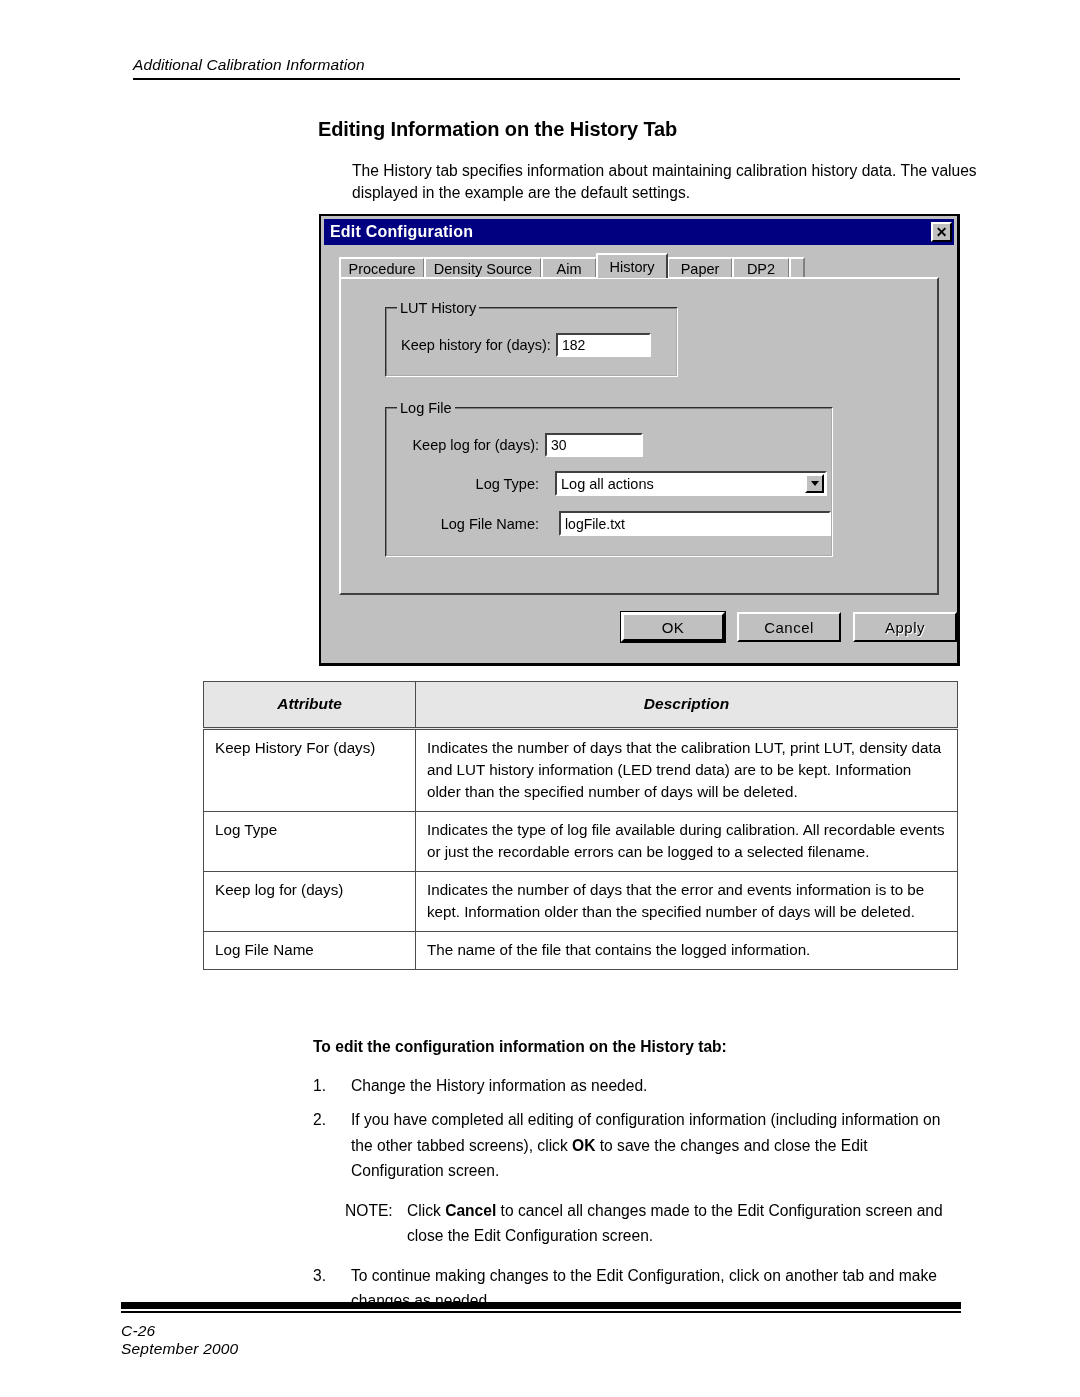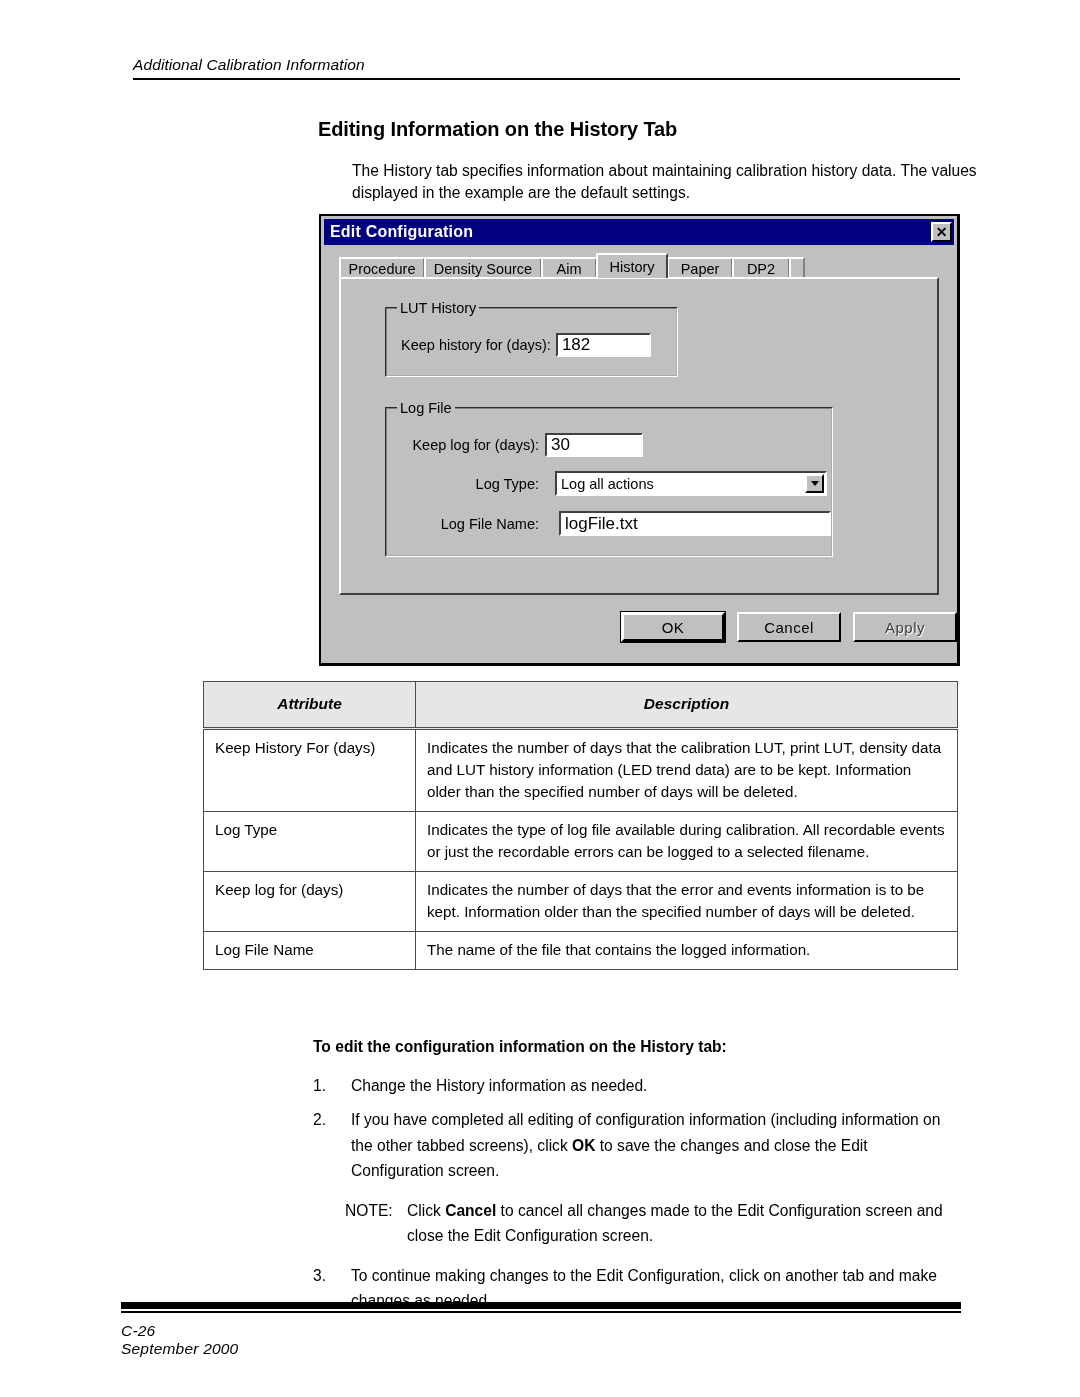--- a/index.html
+++ b/index.html
@@ -177,21 +177,21 @@
 
   .textbox {
     background: #ffffff;
     border: 2px solid;
     border-color: #404040 #ffffff #ffffff #404040;
     box-sizing: border-box;
     height: 24px;
     display: flex;
     align-items: center;
     padding-left: 4px;
-    font-size: 17px;
+    font-size: 14px;
     color: #000;
   }
 
   .combobox {
     background: #ffffff;
     border: 2px solid;
     border-color: #404040 #ffffff #ffffff #404040;
     box-sizing: border-box;
     height: 25px;
     display: flex;
@@ -229,21 +229,21 @@
     border: 2px solid;
     border-color: #ffffff #000000 #000000 #ffffff;
     box-sizing: border-box;
     display: flex;
     align-items: center;
     justify-content: center;
     font-size: 15px;
     letter-spacing: .5px;
   }
   .dlg-btn.default { border-width: 3px; border-color:#ffffff #000000 #000000 #ffffff; box-shadow: 0 0 0 1px #000;}
-  .dlg-btn.disabled { color: #404040; text-shadow: 1px 1px 0 #ffffff; }
+  .dlg-btn.disabled { color: #000000; text-shadow: 1px 1px 0 #ffffff; }
   #btn-ok     { left: 300px; top: 396px; }
   #btn-cancel { left: 416px; top: 396px; }
   #btn-apply  { left: 532px; top: 396px; }
 
   
   #attr-table {
     position: absolute;
     left: 203px;
     top: 681px;
     width: 755px;

